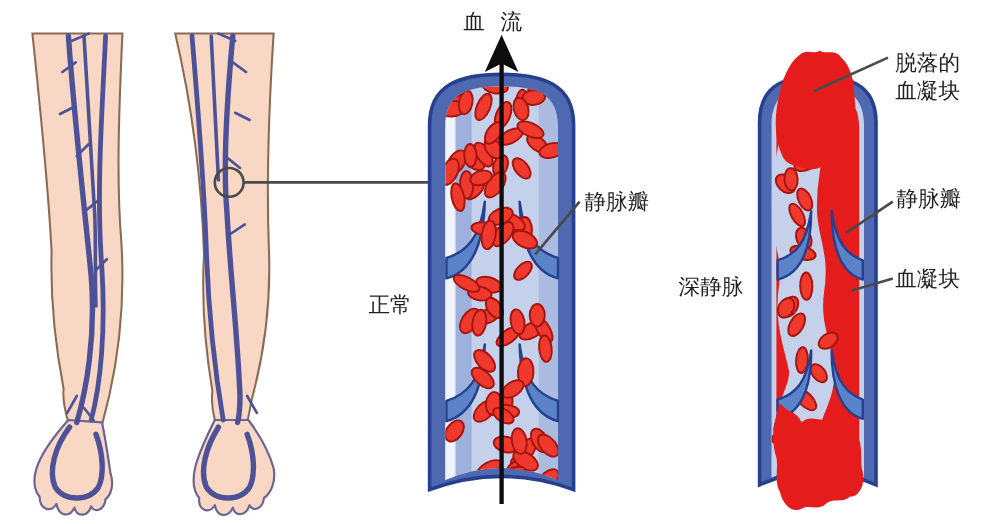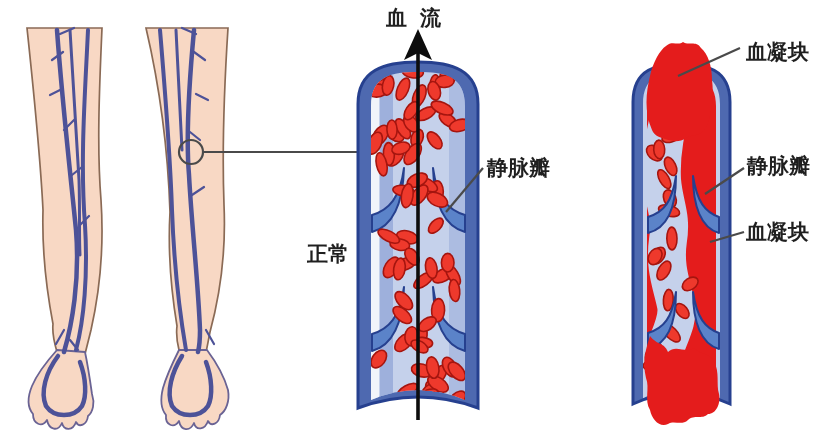--- a/index.html
+++ b/index.html
@@ -1,19 +1,19 @@
 <!DOCTYPE html>
 <html style="--background: #ffffff; --text: #1f1f1f; --skin: #f8d8c4; --leg_outline: #8a6a55; --foot_outline: #6a6394; --vein: #4d5298; --tube_wall: #4e69b0; --tube_wall_outline: #26408f; --tube_lumen: #c5d1eb; --lumen_shade: #93a7d8; --lumen_highlight: #ffffff; --valve: #5b83c9; --clot_red: #e41c1c; --rbc_fill: #ee392c; --rbc_outline: #a5150f; --arrow: #0d0d0d; --annotation_line: #4a4a4a;"><head>
 <meta charset="utf-8">
 <style>
   html,body{margin:0;padding:0;background:#fff;}
   .stage{position:relative;width:828px;height:437px;background:var(--background,#fff);overflow:hidden;
          font-family:"Liberation Sans","DejaVu Sans",sans-serif;}
   .stage svg{position:absolute;left:0;top:0;}
-  .lbl{position:absolute;color:var(--text,#1a1a1a);font-size:21px;font-weight:700;white-space:nowrap;line-height:24px;}
+  .lbl{position:absolute;color:var(--text,#1a1a1a);font-size:18px;font-weight:400;white-space:nowrap;line-height:24px;}
   .lbl.ls{letter-spacing:13px;}
   .lbl.two span{display:block;}
   .lbl.center{text-align:center;}
   .leg{fill:var(--skin);stroke:var(--leg_outline);stroke-width:1.7;}
   .foot{fill:var(--skin);stroke:var(--foot_outline);stroke-width:1.8;stroke-linejoin:round;}
   .vein{stroke:var(--vein);fill:none;stroke-linecap:round;}
   .tube-wall{fill:var(--tube_wall);stroke:var(--tube_wall_outline);stroke-width:3;}
   .lumen{fill:var(--tube_lumen);}
   .shade{fill:var(--lumen_shade);}
   .hilite{fill:var(--lumen_highlight);}
@@ -209,20 +209,22 @@
     <path class="ann" d="M 678,76 L 740,48"></path>
     <path class="ann" d="M 705,194 L 744,168"></path>
     <path class="ann" d="M 710,242 L 744,232"></path>
   </g>
 </svg>
 
 <div class="lbl ls" style="left:386px;top:6px;">血流</div>
 <div class="lbl" style="left:307px;top:242px;">正常</div>
 <div class="lbl" style="left:487px;top:156px;">静脉瓣</div>
 <div class="lbl two center" style="left:550px;top:227px;width:85px;">
+  <span>深静脉</span>
 </div>
 <div class="lbl two" style="left:746px;top:40px;">
+  <span>脱落的</span>
   <span>血凝块</span>
 </div>
 <div class="lbl" style="left:747px;top:154px;">静脉瓣</div>
 <div class="lbl" style="left:746px;top:220px;">血凝块</div>
 
 </div>
 
 </body></html>

